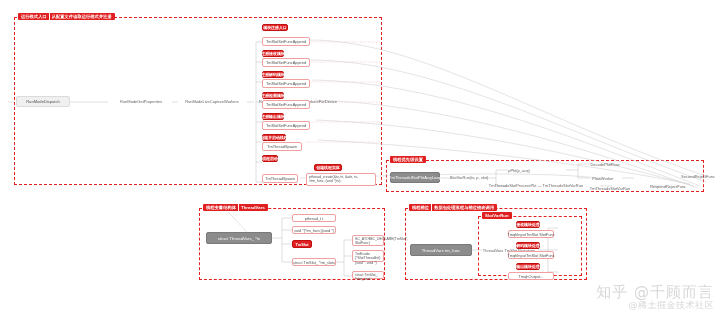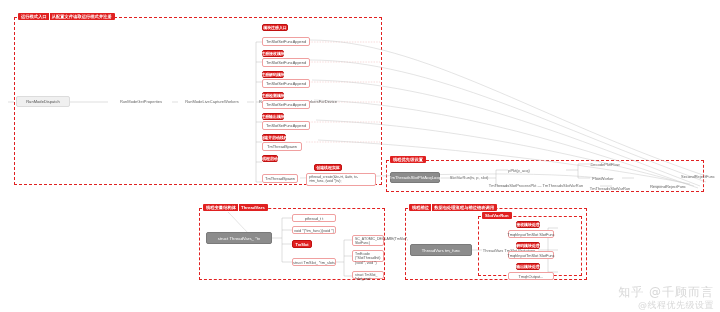--- a/index.html
+++ b/index.html
@@ -108,21 +108,21 @@
   
   #watermark{
     position:absolute;
     right:6px;bottom:2px;
     text-align:right;
     color:#d8d8d8;
     z-index:2;
     pointer-events:none;
     font-family:"DejaVu Sans",sans-serif;
   }
-  #watermark .wm1{font-size:12px;letter-spacing:1px;display:block;line-height:16px;}
+  #watermark .wm1{font-size:15px;letter-spacing:1px;display:block;line-height:16px;}
   #watermark .wm2{font-size:9px;letter-spacing:.5px;display:block;line-height:10px;}
 
   svg.links{position:absolute;left:0;top:0;width:720px;height:312px;z-index:1;pointer-events:none;}
   svg.links path{fill:none;stroke:#b8b8b8;stroke-width:.45;}
   svg.links path.red{stroke:#f0b0b0;stroke-width:.45;stroke-dasharray:1.5 1.2;}
   svg.links path.curve{stroke:#c9c9c9;stroke-width:.5;}
 </style>
 </head>
 <body>
 
@@ -287,16 +287,16 @@
   <div class="node node-white" style="left:508px;top:230px;width:46px;height:8px;">TmqhInputTmSlot SlotFunc</div>
 
   <div class="node node-red" style="left:516px;top:242px;width:24px;height:7px;">解码模块处理</div>
   <div class="node node-white" style="left:508px;top:251px;width:46px;height:8px;">TmqhInputTmSlot SlotFunc</div>
 
   <div class="node node-red" style="left:516px;top:263px;width:24px;height:7px;">输出模块处理</div>
   <div class="node node-white" style="left:508px;top:272px;width:46px;height:8px;">TmqhOutput...</div>
 
   <div id="watermark">
     <span class="wm1">知乎 @千顾而言</span>
-    <span class="wm2">@线程优先级设置</span>
+    <span class="wm2">@稀土掘金技术社区</span>
   </div>
 
 </div>
 
 </body></html>

